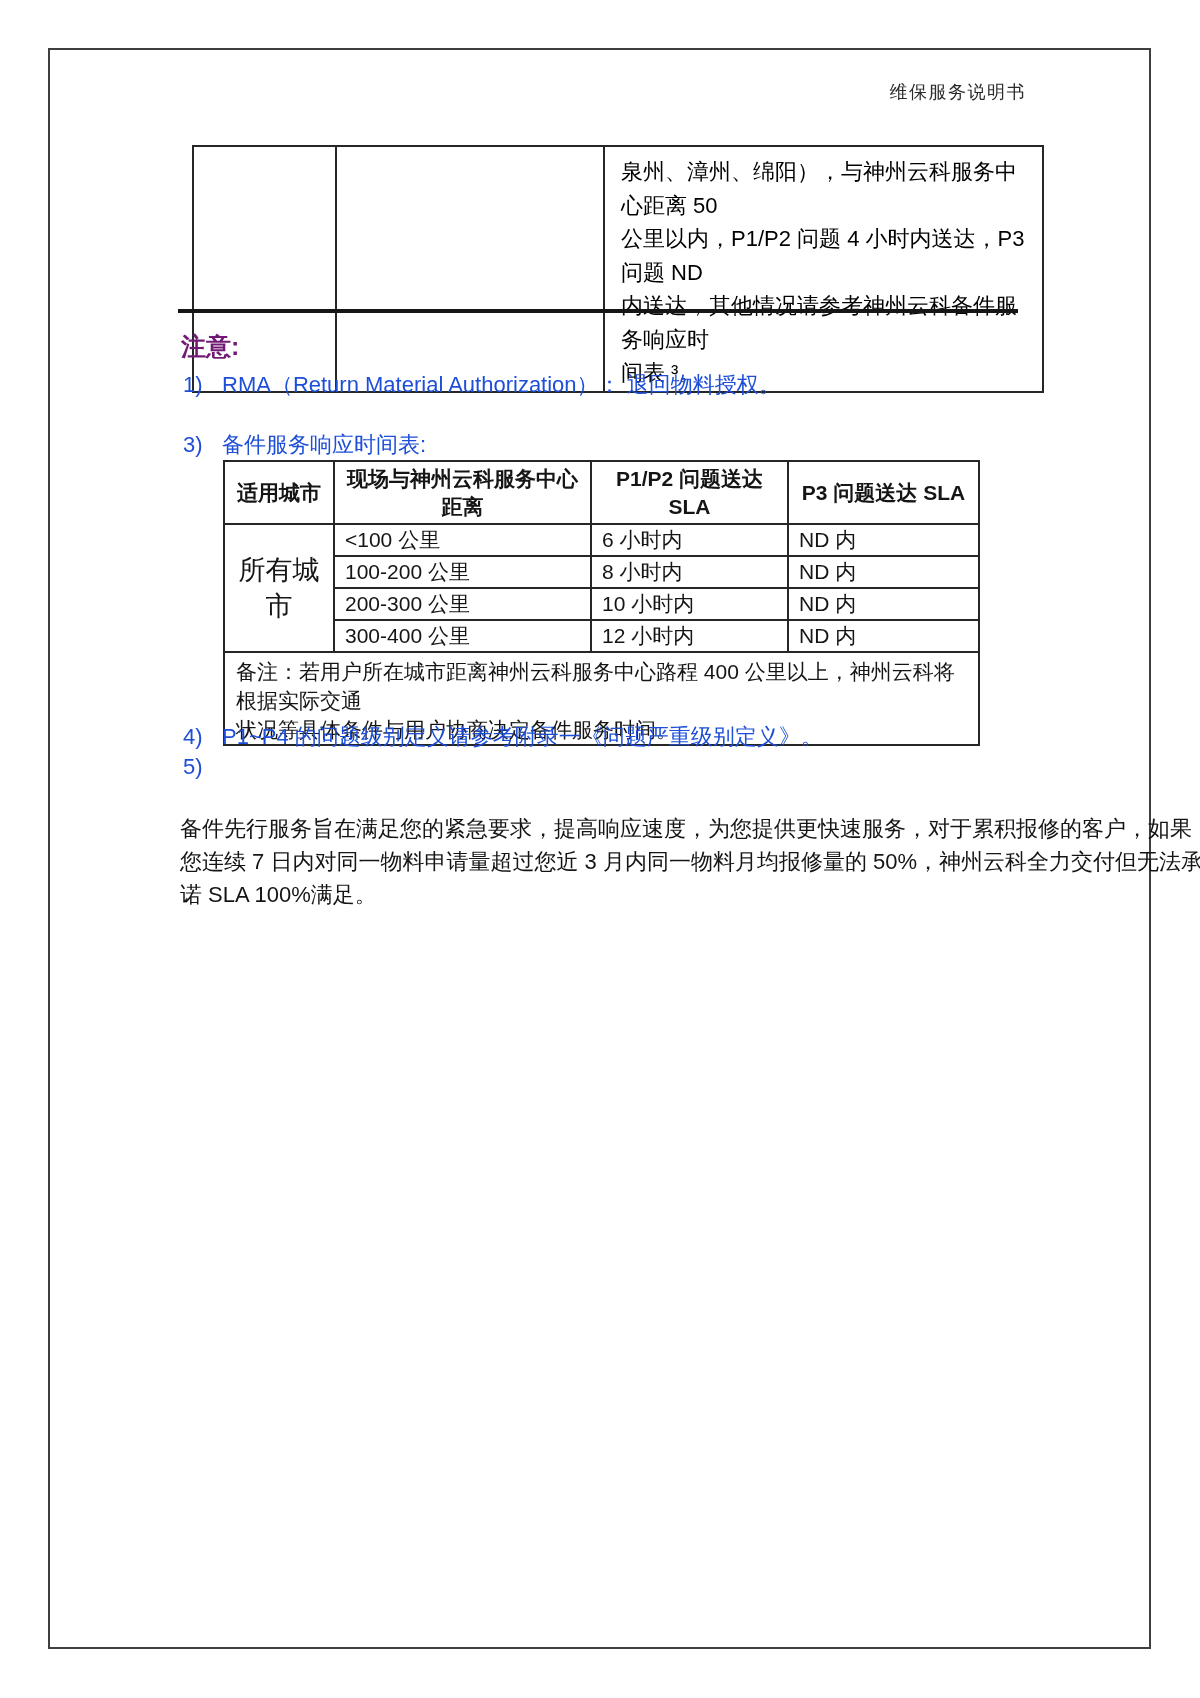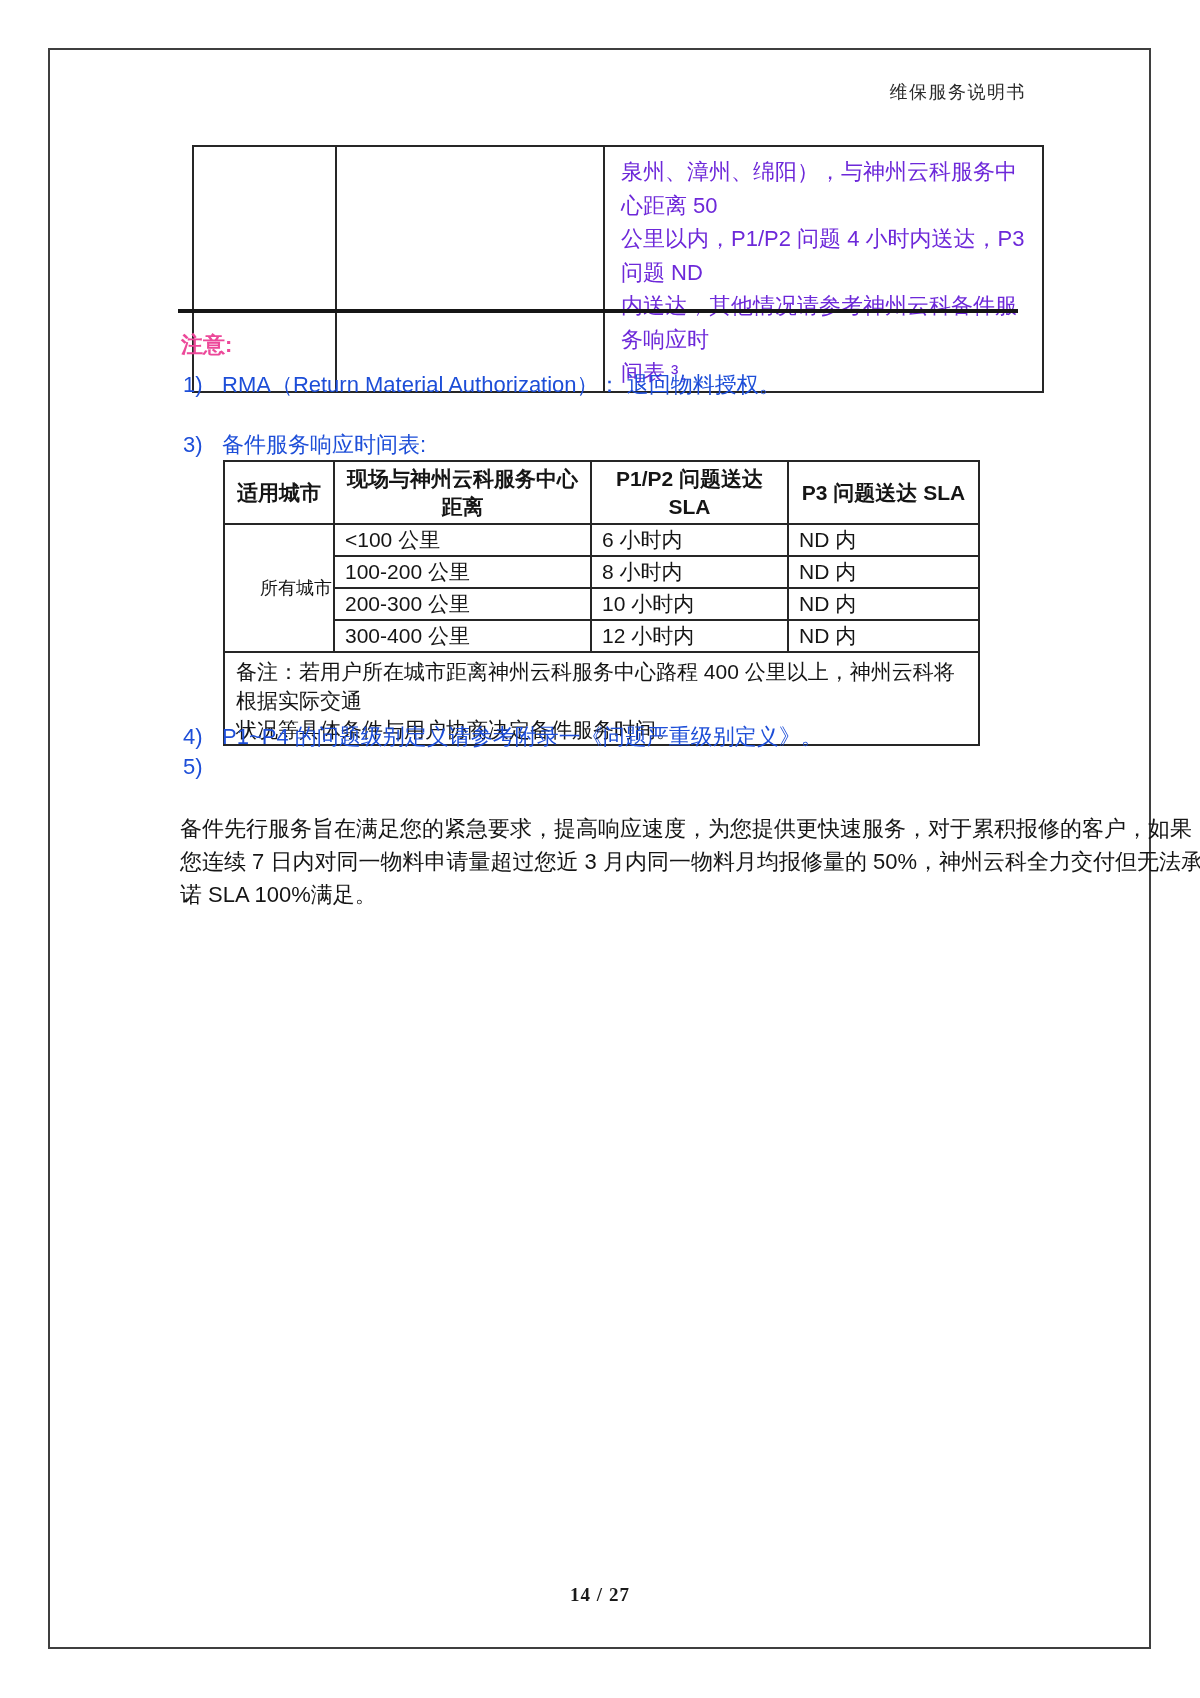--- a/index.html
+++ b/index.html
@@ -26,31 +26,31 @@
   .top-table{
     position:absolute;left:192px;top:145px;
     border-collapse:collapse;table-layout:fixed;
   }
   .top-table td{
     border:2px solid #262626;
     vertical-align:top;box-sizing:border-box;
   }
   .top-cell-text{
     padding:7px 14px 0 15px;
-    font-size:22px;line-height:33.5px;color:#6d28d9;
+    font-size:22px;line-height:33.5px;color:#000000;
   }
   
   .thick-line{
     position:absolute;left:178px;top:309px;
     width:840px;height:4px;background:#161616;
   }
   
   .notes-heading{
     position:absolute;left:181px;top:330px;
-    font-size:22px;font-weight:bold;color:#ec4899;
+    font-size:25px;font-weight:bold;color:#701a75;
   }
   .note-item{
     position:absolute;left:183px;
     font-size:22px;color:#1d4ed8;white-space:nowrap;
   }
   .note-item .num{display:inline-block;width:39px;}
   .note-item.multiline{display:flex;}
   .note-item.multiline .lines div{line-height:31px;white-space:nowrap;}
   
   .sla-table{
@@ -59,21 +59,21 @@
     font-size:21px;color:#151515;
   }
   .sla-table td{
     border:2px solid #262626;
     box-sizing:border-box;vertical-align:middle;
   }
   .sla-table tr.hdr td{
     font-weight:bold;text-align:center;line-height:28px;padding:0 4px;
   }
   .sla-table td.city{
-    text-align:right;font-size:18px;
+    text-align:center;font-size:27px;
   }
   .sla-table td.val{
     padding-left:10px;text-align:left;
   }
   .sla-table tr.note-row td{
     padding:4px 10px 0 11px;line-height:29px;vertical-align:top;
   }
   
   .closing-paragraph{
     position:absolute;left:180px;top:812px;
@@ -191,15 +191,14 @@
     <div class="lines">
     </div>
   </div>
 
   <div class="closing-paragraph">
     <div>备件先行服务旨在满足您的紧急要求，提高响应速度，为您提供更快速服务，对于累积报修的客户，如果</div>
     <div>您连续 7 日内对同一物料申请量超过您近 3 月内同一物料月均报修量的 50%，神州云科全力交付但无法承</div>
     <div>诺 SLA 100%满足。</div>
   </div>
 
-  <div class="doc-footer">14  /  27</div>
 
 </div>
 
 </body></html>

